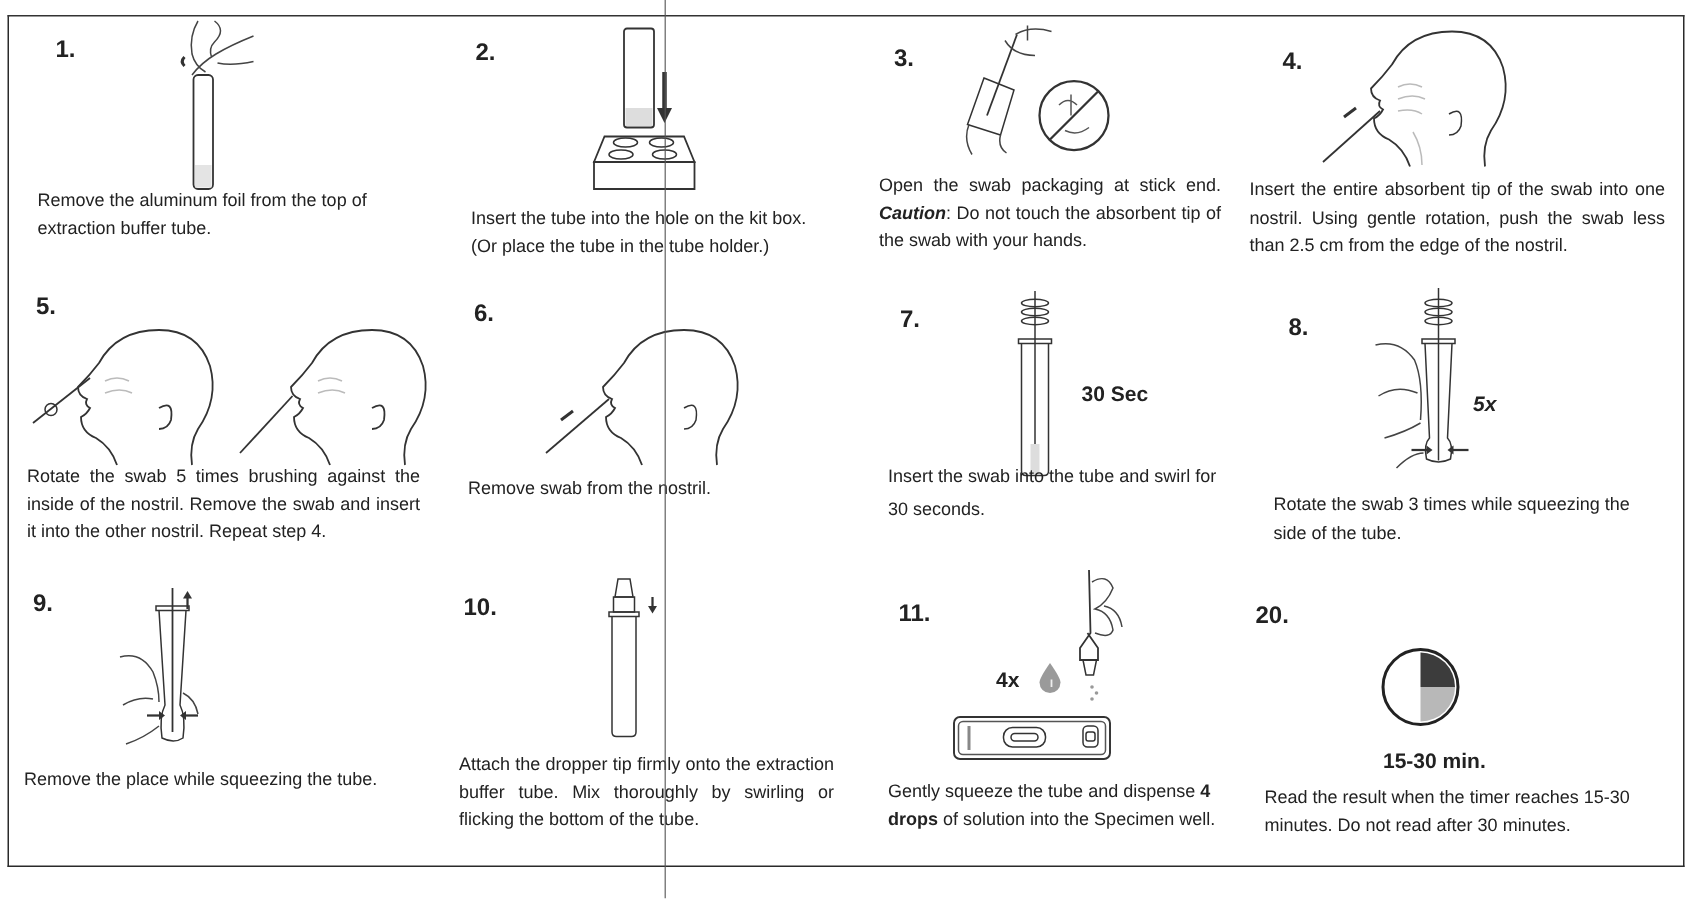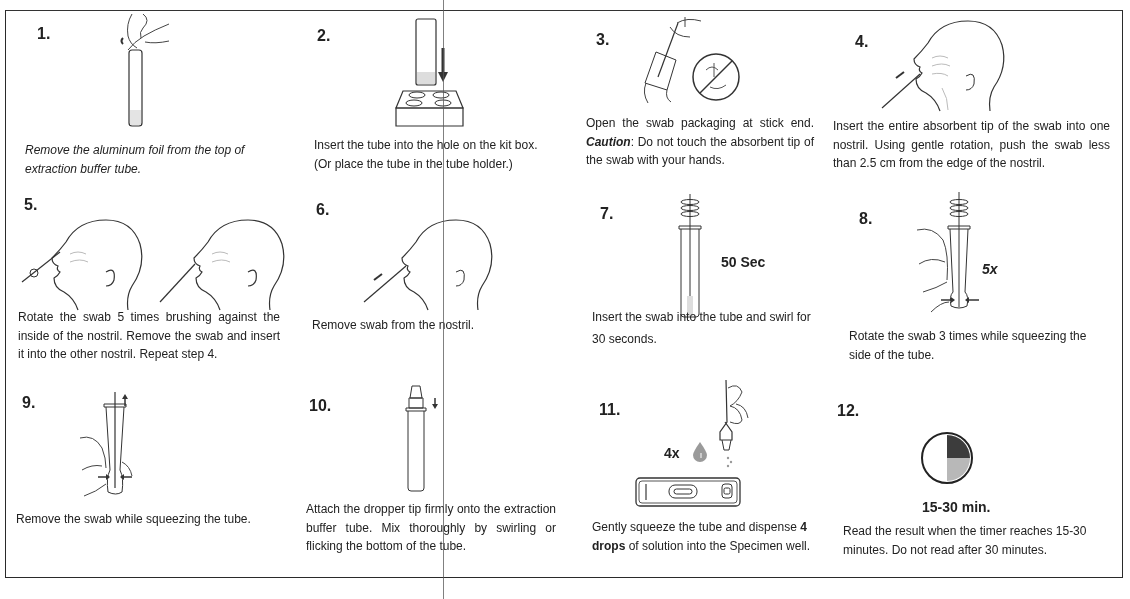--- a/index.html
+++ b/index.html
@@ -22,21 +22,21 @@
 <div class="frame"></div>
 
 <div>
   <div class="num" style="left:37px; top:25px;">1.</div>
   <svg style="left:115px; top:12px;" width="60" height="115" viewBox="0 0 60 115">
     <rect x="14" y="38" width="13" height="76" rx="3" fill="none" stroke="#333" stroke-width="1.2"></rect>
     <rect x="15" y="98" width="11" height="15" fill="#e4e4e4" stroke="none"></rect>
     <path d="M8 26 q-3 3 0 6" fill="none" stroke="#333" stroke-width="2"></path>
     <path d="M13 38 q6 -8 16 -14 q10 -6 25 -12 M17 2 q-6 10 -4 22 q2 8 9 12 M28 2 q8 6 0 14 q-4 4 -2 10 M30 30 q10 2 24 -1" fill="none" stroke="#444" stroke-width="1"></path>
   </svg>
-  <div class="txt" style="left:25px; top:141px; width:260px;font-style:italic;">Remove the aluminum foil from the top of extraction buffer tube.</div>
+  <div class="txt" style="left:25px; top:124px; width:260px;">Remove the aluminum foil from the top of extraction buffer tube.</div>
 </div>
 
 <div>
   <div class="num" style="left:317px; top:27px;">2.</div>
   <svg style="left:393px; top:16px;" width="90" height="112" viewBox="0 0 90 112">
     <rect x="23" y="3" width="20" height="66" rx="2" fill="none" stroke="#333" stroke-width="1.2"></rect>
     <rect x="24" y="56" width="18" height="12" fill="#ddd"></rect>
     <line x1="50" y1="32" x2="50" y2="58" stroke="#333" stroke-width="3"></line>
     <path d="M45 56 L50 66 L55 56 Z" fill="#333"></path>
     <path d="M10 75 L63 75 L70 92 L3 92 Z" fill="none" stroke="#333" stroke-width="1.2"></path>
@@ -108,21 +108,21 @@
   <div class="num" style="left:600px; top:205px;">7.</div>
   <svg style="left:676px; top:192px;" width="30" height="126" viewBox="0 0 30 126">
     <ellipse cx="14" cy="10" rx="9" ry="2.5" fill="none" stroke="#333"></ellipse>
     <ellipse cx="14" cy="16" rx="9" ry="2.5" fill="none" stroke="#333"></ellipse>
     <ellipse cx="14" cy="22" rx="9" ry="2.5" fill="none" stroke="#333"></ellipse>
     <line x1="14" y1="2" x2="14" y2="120" stroke="#333"></line>
     <rect x="3" y="34" width="22" height="3" fill="none" stroke="#333"></rect>
     <path d="M5 37 L5 122 q0 3 3 3 L20 125 q3 0 3 -3 L23 37" fill="none" stroke="#333"></path>
     <rect x="11" y="104" width="6" height="20" fill="#ddd"></rect>
   </svg>
-  <div class="lbl" style="left:721px; top:254px;">50 Sec</div>
+  <div class="lbl" style="left:721px; top:254px;">30 Sec</div>
   <div class="txt" style="left:592px; top:306px; width:230px; line-height:22px;">Insert the swab into the tube and swirl for 30 seconds.</div>
 </div>
 
 <div>
   <div class="num" style="left:859px; top:210px;">8.</div>
   <svg style="left:915px; top:192px;" width="80" height="128" viewBox="0 0 80 128">
     <ellipse cx="44" cy="10" rx="9" ry="2.5" fill="none" stroke="#333"></ellipse>
     <ellipse cx="44" cy="16" rx="9" ry="2.5" fill="none" stroke="#333"></ellipse>
     <ellipse cx="44" cy="22" rx="9" ry="2.5" fill="none" stroke="#333"></ellipse>
     <line x1="44" y1="0" x2="44" y2="115" stroke="#333"></line>
@@ -145,21 +145,21 @@
     <line x1="47" y1="4" x2="47" y2="14" stroke="#333" stroke-width="1.5"></line>
     <path d="M44 7 L47 2 L50 7 Z" fill="#333"></path>
     <rect x="26" y="12" width="22" height="3" fill="none" stroke="#333"></rect>
     <path d="M28 15 L32 78 q-4 8 -2 22 q8 4 14 0 q2 -14 -2 -22 L46 15" fill="none" stroke="#333"></path>
     <path d="M2 46 q14 -4 22 10 q4 10 4 20 M4 78 q10 -6 20 -4 M6 104 q12 -4 22 -12 M44 70 q8 4 10 14" fill="none" stroke="#444"></path>
     <line x1="20" y1="85" x2="30" y2="85" stroke="#333" stroke-width="1.5"></line>
     <path d="M28 82 L32 85 L28 88 Z" fill="#333"></path>
     <line x1="44" y1="85" x2="54" y2="85" stroke="#333" stroke-width="1.5"></line>
     <path d="M46 82 L42 85 L46 88 Z" fill="#333"></path>
   </svg>
-  <div class="txt" style="left:16px; top:510px; width:260px;">Remove the swab while squeezing the tube.</div>
+  <div class="txt" style="left:16px; top:510px; width:260px;">Remove the place while squeezing the tube.</div>
 </div>
 
 <div>
   <div class="num" style="left:309px; top:397px;">10.</div>
   <svg style="left:404px; top:384px;" width="40" height="108" viewBox="0 0 40 108">
     <path d="M8 2 L16 2 L18 14 L6 14 Z" fill="none" stroke="#333"></path>
     <rect x="5" y="14" width="14" height="10" fill="none" stroke="#333"></rect>
     <rect x="2" y="24" width="20" height="3" fill="none" stroke="#333"></rect>
     <path d="M4 27 L4 104 q0 3 3 3 L17 107 q3 0 3 -3 L20 27" fill="none" stroke="#333"></path>
     <line x1="31" y1="14" x2="31" y2="22" stroke="#333" stroke-width="1.5"></line>
@@ -187,21 +187,21 @@
   </svg>
   <div class="lbl" style="left:664px; top:445px;">4x</div>
   <svg style="left:692px; top:441px;" width="16" height="22" viewBox="0 0 16 22">
     <path d="M8 1 Q1 11 1 14 A7 7 0 0 0 15 14 Q15 11 8 1 Z" fill="#9a9a9a"></path>
     <path d="M9 12 l0 5" stroke="#eee" stroke-width="1.2"></path>
   </svg>
   <div class="txt" style="left:592px; top:518px; width:230px;"><span>Gently squeeze the tube and dispense </span><b>4 drops</b><span> of solution into the Specimen well.</span></div>
 </div>
 
 <div>
-  <div class="num" style="left:837px; top:402px;">12.</div>
+  <div class="num" style="left:837px; top:402px;">20.</div>
   <svg style="left:920px; top:431px;" width="54" height="54" viewBox="0 0 54 54">
     <circle cx="27" cy="27" r="25" fill="#fff" stroke="#222" stroke-width="2"></circle>
     <path d="M27 27 L27 4 A23 23 0 0 1 50 27 Z" fill="#3c3c3c"></path>
     <path d="M27 27 L50 27 A23 23 0 0 1 27 50 Z" fill="#b8b8b8"></path>
   </svg>
   <div class="small-lbl" style="left:922px; top:499px;">15-30 min.</div>
   <div class="txt" style="left:843px; top:522px; width:250px;">Read the result when the timer reaches 15-30 minutes. Do not read after 30 minutes.</div>
 </div>
 
 <div class="fold"></div>

